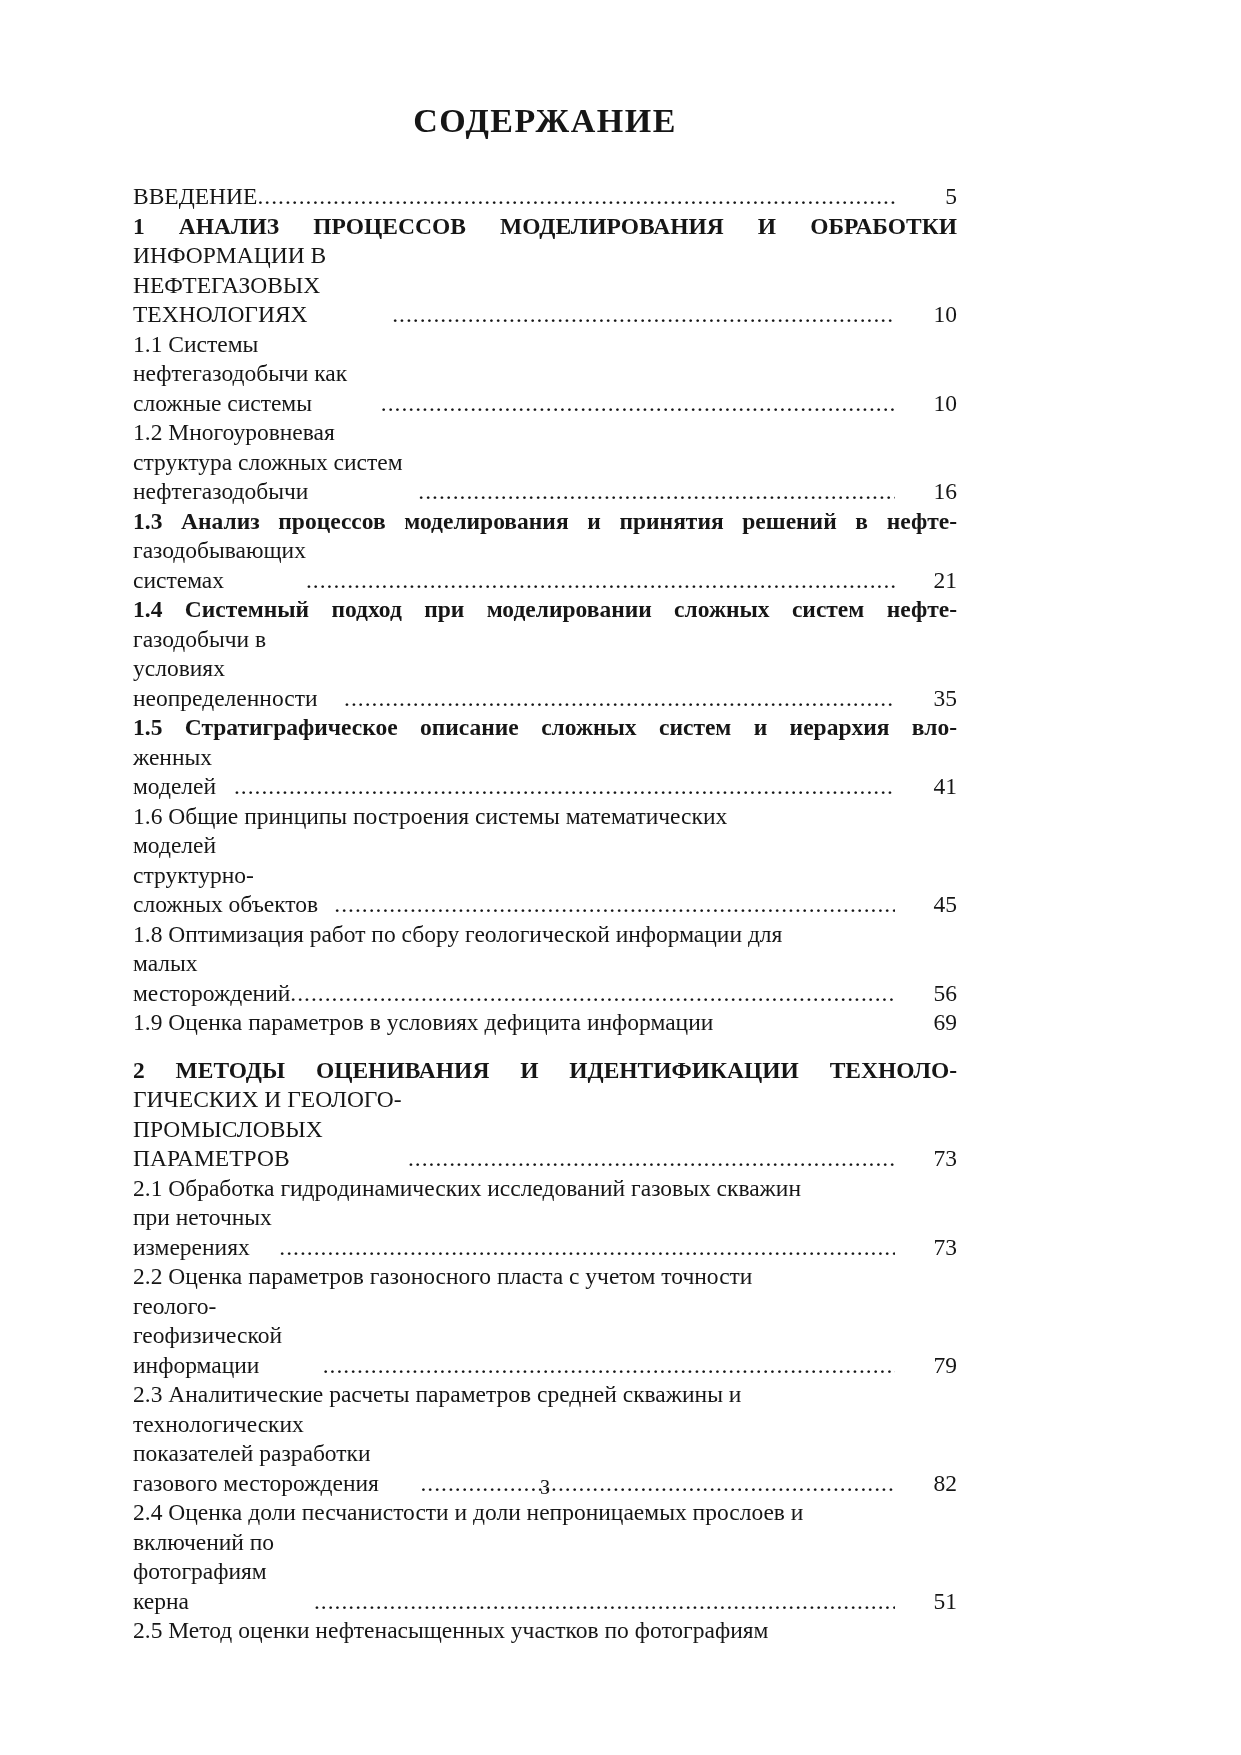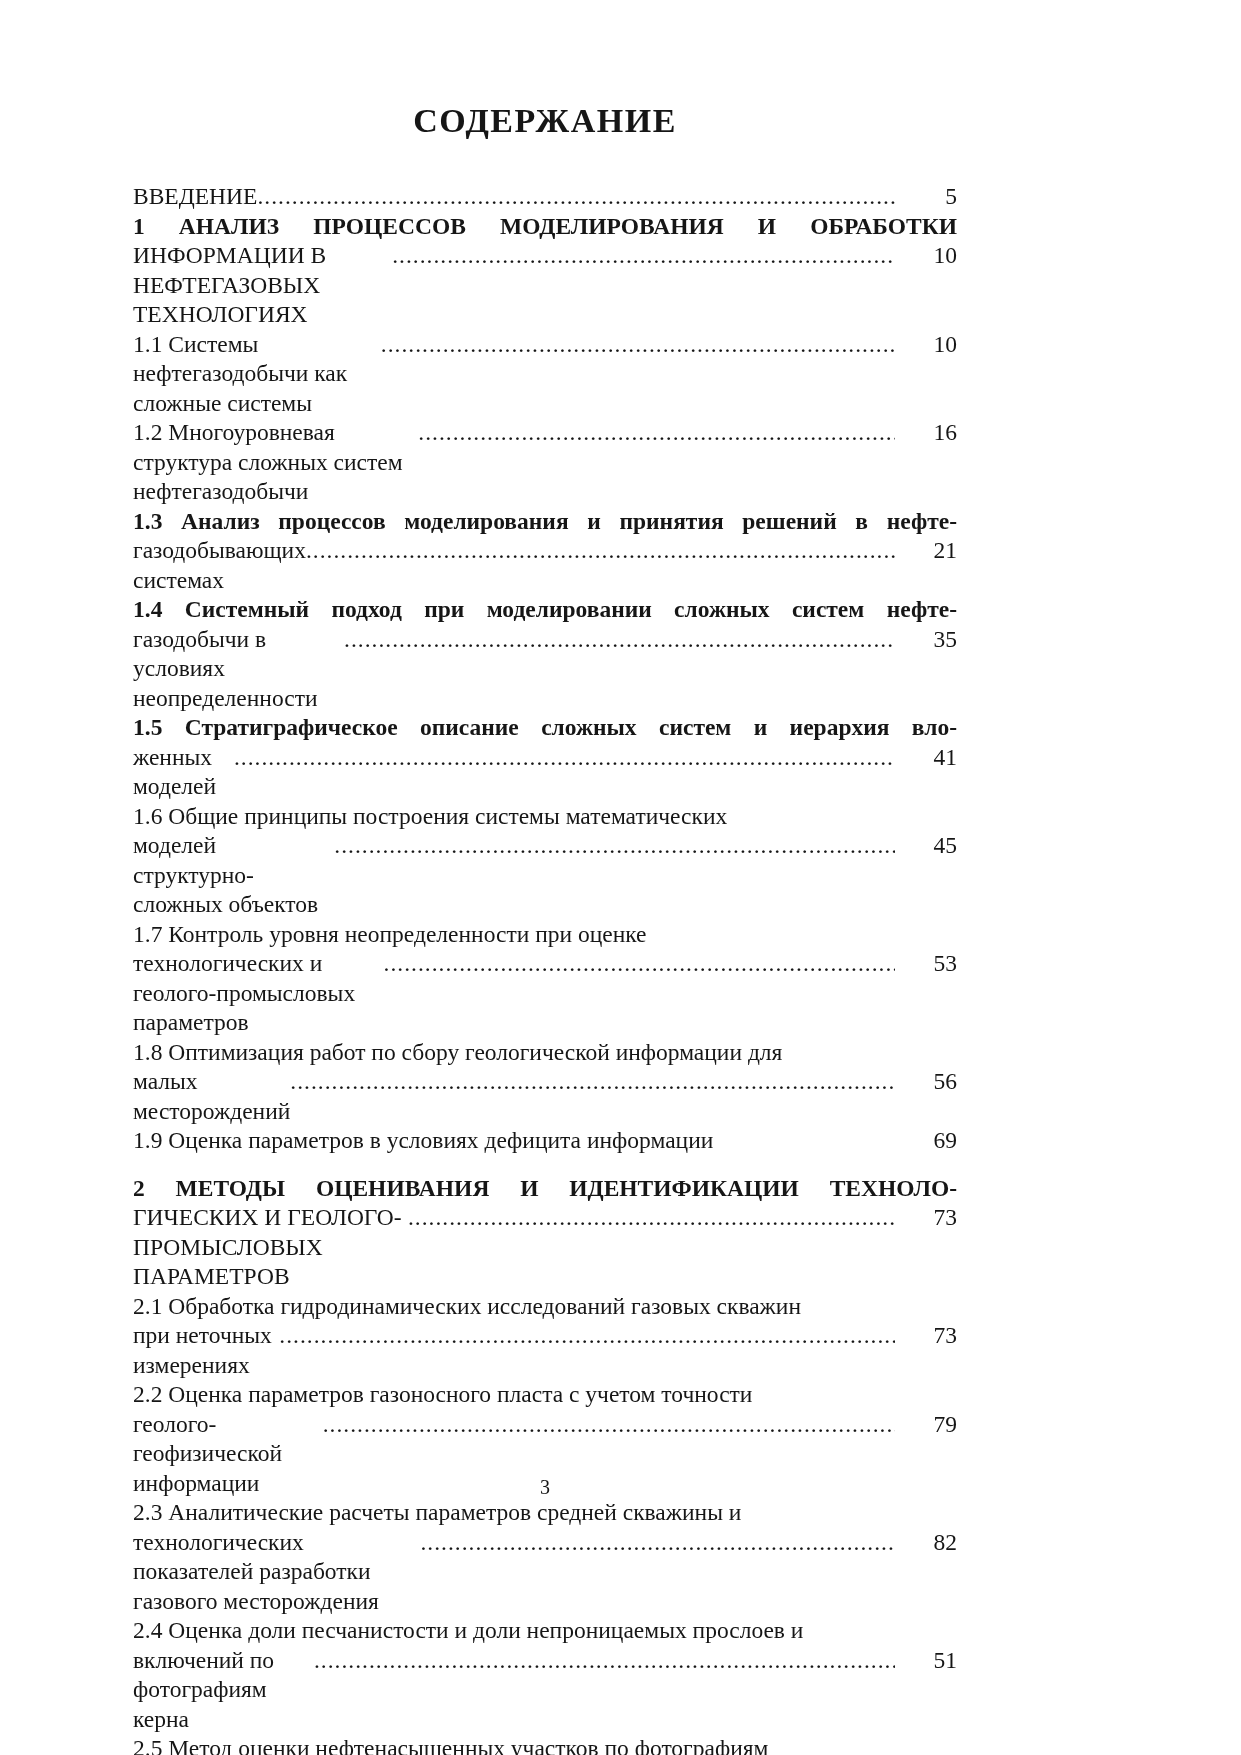--- a/index.html
+++ b/index.html
@@ -32,21 +32,21 @@
   }
   .toc-entry.space-before { margin-top: 18px; }
   .toc-text-line { white-space: normal; }
   .toc-text-line.justify {
     text-align: justify;
     text-align-last: justify;
     font-weight: bold;
   }
   .toc-last-line {
     display: flex;
-    align-items: flex-start;
+    align-items: flex-end;
   }
   .toc-text { flex: 0 1 auto; }
   .leader {
     flex: 1 1 auto;
     overflow: hidden;
     white-space: nowrap;
     min-width: 0;
   }
   .leader.dots::after {
     content: "................................................................................................................................................................";
@@ -128,28 +128,20 @@
         </div>
         <div class="toc-entry">
           <div class="toc-text-line">1.6 Общие принципы построения системы математических</div>
           <div class="toc-last-line">
             <span class="toc-text">моделей структурно-сложных объектов</span>
             <span class="leader dots"></span>
             <span class="pagenum">45</span>
           </div>
         </div>
         <div class="toc-entry">
-          <div class="toc-text-line">1.7 Контроль уровня неопределенности при оценке</div>
-          <div class="toc-last-line">
-            <span class="toc-text">технологических и геолого-промысловых параметров</span>
-            <span class="leader dots"></span>
-            <span class="pagenum">53</span>
-          </div>
-        </div>
-        <div class="toc-entry">
           <div class="toc-text-line">1.8 Оптимизация работ по сбору геологической информации для</div>
           <div class="toc-last-line">
             <span class="toc-text">малых месторождений</span>
             <span class="leader dots"></span>
             <span class="pagenum">56</span>
           </div>
         </div>
         <div class="toc-entry">
           <div class="toc-last-line">
             <span class="toc-text">1.9 Оценка параметров в условиях дефицита информации</span>

